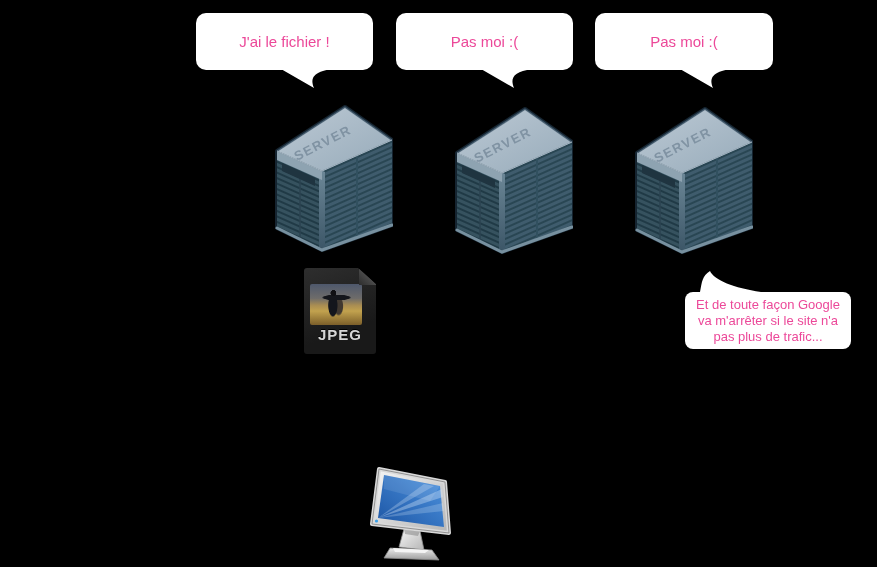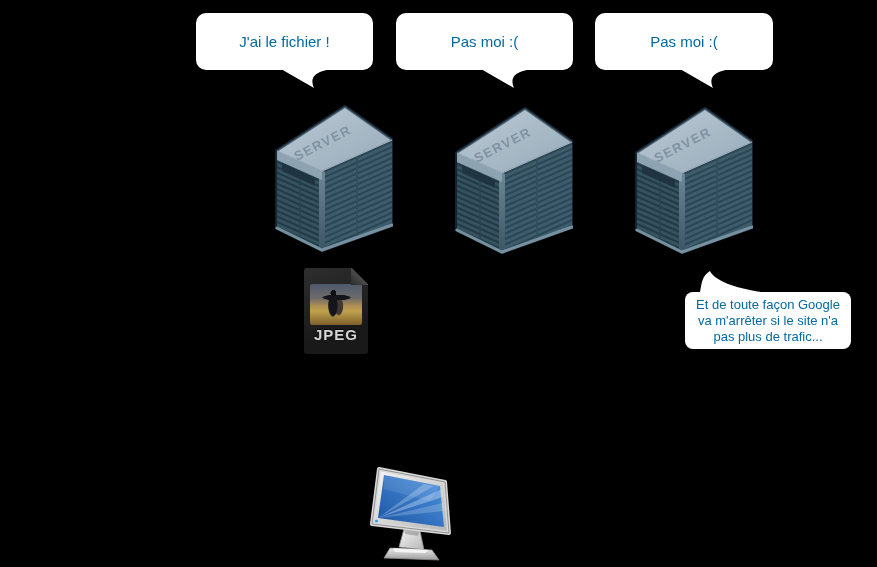--- a/index.html
+++ b/index.html
@@ -4,21 +4,21 @@
 <style>
   html,body{margin:0;padding:0;background:#000;}
   .canvas{
     position:relative;width:877px;height:567px;background:#000000;
     overflow:hidden;font-family:"Liberation Sans",sans-serif;
   }
   
   .bubble{
     position:absolute;background:#ffffff;border-radius:10px;
     display:flex;align-items:center;justify-content:center;
-    text-align:center;color:#0369a1;font-size:15px;
+    text-align:center;color:#ec4899;font-size:15px;
   }
   .b1{left:196px;top:13px;width:177px;height:57px;}
   .b2{left:396px;top:13px;width:177px;height:57px;}
   .b3{left:595px;top:13px;width:178px;height:57px;}
   .tail{position:absolute;display:block;}
   .t1{left:280px;top:69px;}
   .t2{left:480px;top:69px;}
   .t3{left:679px;top:69px;}
   .gbubble{
     left:685px;top:292px;width:166px;height:57px;border-radius:8px;
@@ -31,20 +31,21 @@
   .s2{left:455px;top:107px;}
   .s3{left:635px;top:107px;}
   .server svg{width:100%;height:100%;display:block;}
   .hidden-defs{position:absolute;width:0;height:0;overflow:hidden;}
   
   .file{
     position:absolute;left:304px;top:268px;width:64px;height:86px;
     background:linear-gradient(160deg,#2e2e2e,#191919 70%);
     border-radius:3px;
     clip-path:polygon(0 0,75% 0,100% 18.6%,100% 100%,0 100%);
+    padding-left:8px;
   }
   .file-fold{
     position:absolute;right:0;top:0;width:17px;height:17px;
     background:linear-gradient(225deg,transparent 46%,#4a4a4a 50%,#2c2c2c 100%);
   }
   .file-photo{
     position:absolute;left:6px;top:16px;width:52px;height:41px;border-radius:2px;
     background:
       radial-gradient(circle 3px at 45% 22%, #101014 96%, transparent 100%),
       radial-gradient(ellipse 15px 3px at 51% 33%, #14161c 85%, transparent 100%),

